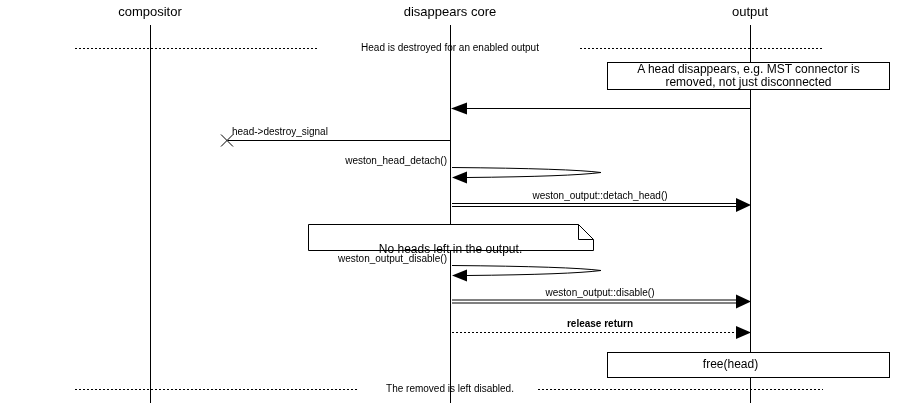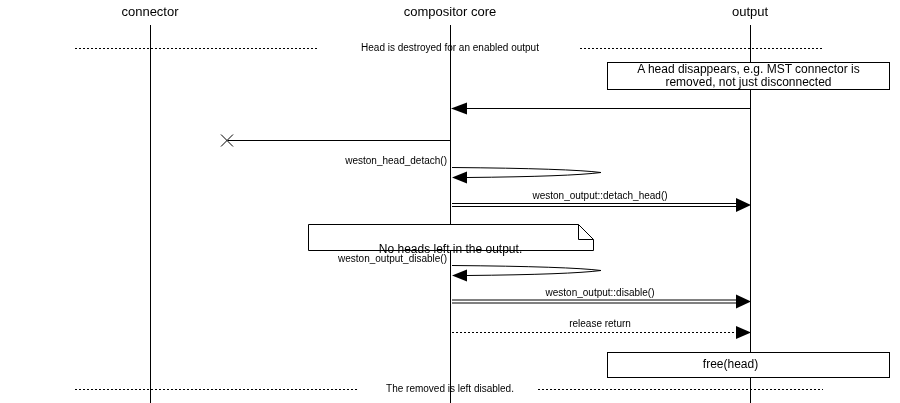--- a/index.html
+++ b/index.html
@@ -97,35 +97,36 @@
       <line x1="452" y1="303" x2="737" y2="303" stroke="#000" stroke-width="1"></line>
       <polygon points="751,301.5 736,294.5 736,308.5" fill="#000"></polygon>
     </g>
 
     <g>
       <line x1="452" y1="332.5" x2="736" y2="332.5" stroke="#000" stroke-width="1" stroke-dasharray="2,2"></line>
       <polygon points="751,332.5 736,326 736,339" fill="#000"></polygon>
     </g>
   </svg>
 
-  <div class="lbl ctr participant" style="left:150px;top:5px;">connector</div>
-  <div class="lbl ctr participant" style="left:450px;top:5px;">compositor core</div>
+  <div class="lbl ctr participant" style="left:150px;top:5px;">compositor</div>
+  <div class="lbl ctr participant" style="left:450px;top:5px;">disappears core</div>
   <div class="lbl ctr participant" style="left:750px;top:5px;">output</div>
 
   <div class="lbl ctr" style="left:450px;top:41px;">Head is destroyed for an enabled output</div>
   <div class="lbl ctr" style="left:450px;top:382px;">The removed is left disabled.</div>
 
   <div class="boxtext" style="left:607px;top:62px;width:283px;height:28px;">
     <span>A head disappears, e.g. MST connector is</span>
     <span>removed, not just disconnected</span>
   </div>
 
+  <div class="lbl" style="left:232px;top:125px;">head-&gt;destroy_signal</div>
   <div class="lbl" style="right:453px;top:154px;margin-left:48px;">weston_head_detach()</div>
   <div class="lbl ctr" style="left:600px;top:189px;">weston_output::detach_head()</div>
   <div class="lbl" style="right:453px;top:252px;">weston_output_disable()</div>
   <div class="lbl ctr" style="left:600px;top:286px;">weston_output::disable()</div>
-  <div class="lbl ctr" style="left:600px;top:317px;">release return</div>
+  <div class="lbl ctr" style="left:600px;top:317px;font-weight:bold;">release return</div>
 
   <div class="boxtext" style="left:308px;top:224px;width:285px;height:26px;margin-top:12px;">No heads left in the output.</div>
 
   <div class="boxtext" style="left:607px;top:352px;width:247px;height:25px;">free(head)</div>
 
 </div>
 
 </body></html>

